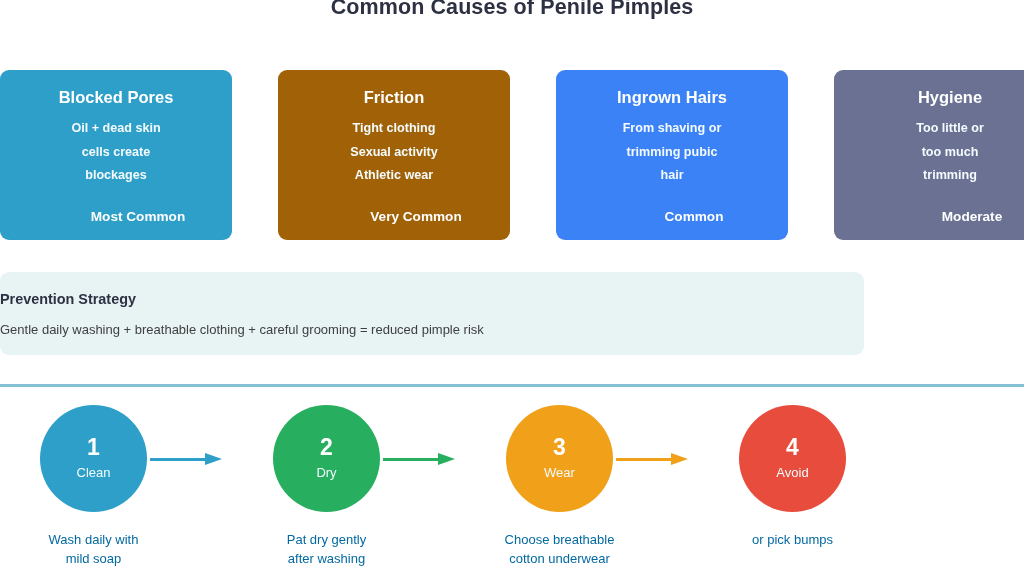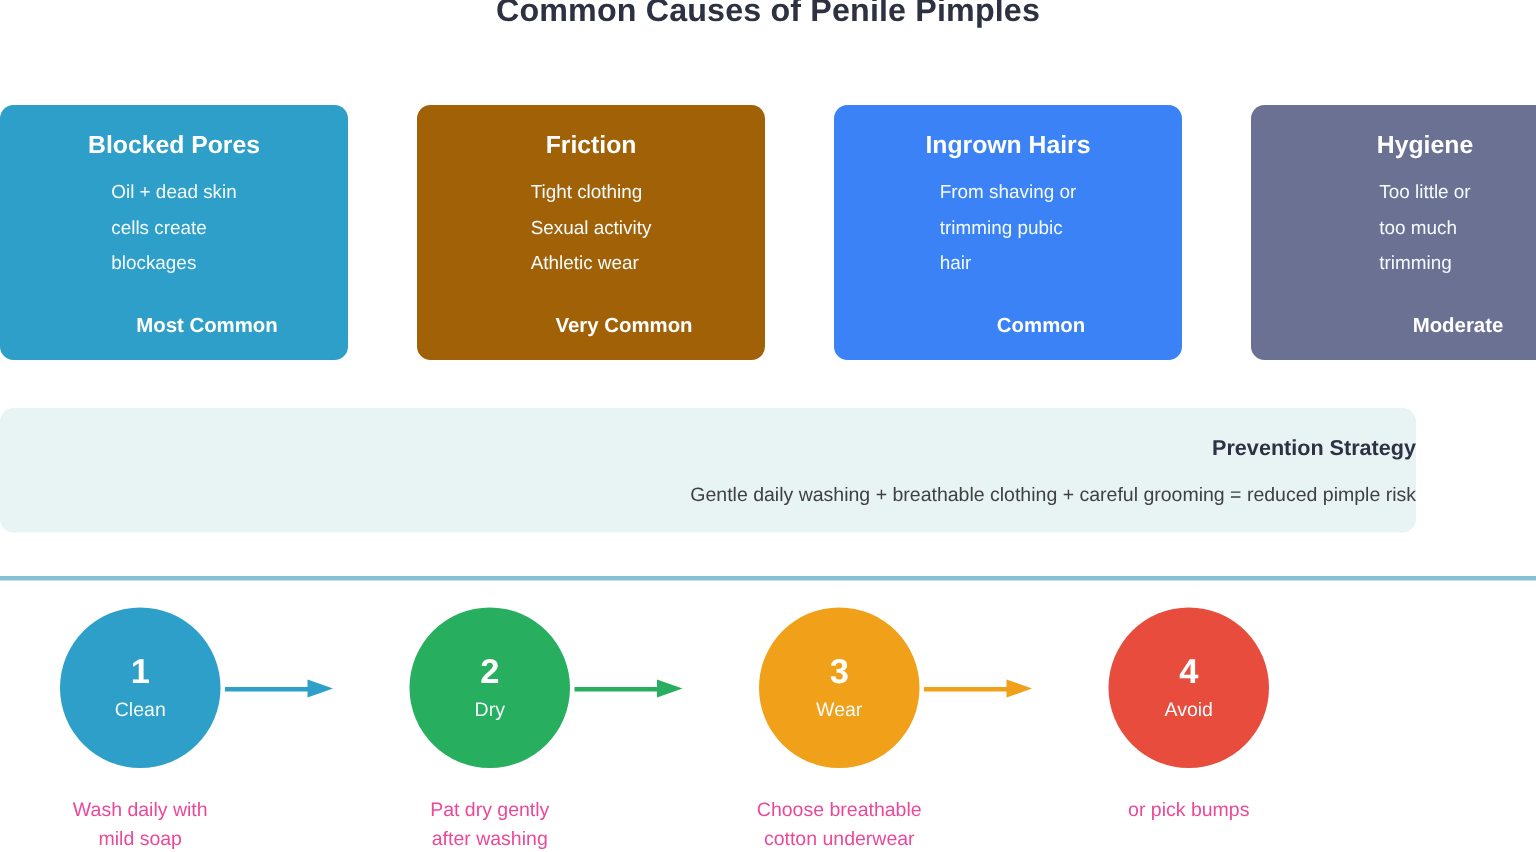--- a/index.html
+++ b/index.html
@@ -61,48 +61,49 @@
     font-size: 16.5px;
     font-weight: bold;
     line-height: 20px;
     margin-bottom: 10px;
     text-align: center;
     color: #ffffff;
   }
   .cause-desc {
     font-size: 12.6px;
     line-height: 23.5px;
+    text-align: center;
     color: #f4fbfe;
-    font-weight: normal;
+    font-weight: bold;
   }
   .cause-freq {
     position: absolute;
     left: 0;
     right: 0;
     bottom: 16px;
     text-align: center;
     font-size: 13.6px;
     font-weight: bold;
     color: #ffffff;
     padding-left: 44px;
   }
 
   
   #prevention-banner {
     position: absolute;
     top: 272px;
     left: 0;
-    width: 944px;
+    width: 864px;
     height: 83px;
     background: #e8f3f4;
     border-radius: 9px;
     box-sizing: border-box;
     display: flex;
     flex-direction: column;
-    align-items: flex-end;
+    align-items: flex-start;
     justify-content: center;
   }
   #prevention-heading {
     font-size: 14.4px;
     font-weight: bold;
     color: #2d3142;
     line-height: 20px;
     margin-bottom: 12px;
   }
   #prevention-text {
@@ -161,21 +162,21 @@
     color: #f3fbfd;
   }
   .step-caption {
     position: absolute;
     top: 126px;
     left: 0;
     width: 187px;
     text-align: center;
     font-size: 13px;
     line-height: 18.5px;
-    color: #ec4899;
+    color: #0369a1;
   }
   .step-arrow {
     position: absolute;
     top: 48px;
     left: 150px;
     width: 76px;
     height: 12px;
   }
   .arrow-line {
     position: absolute;

